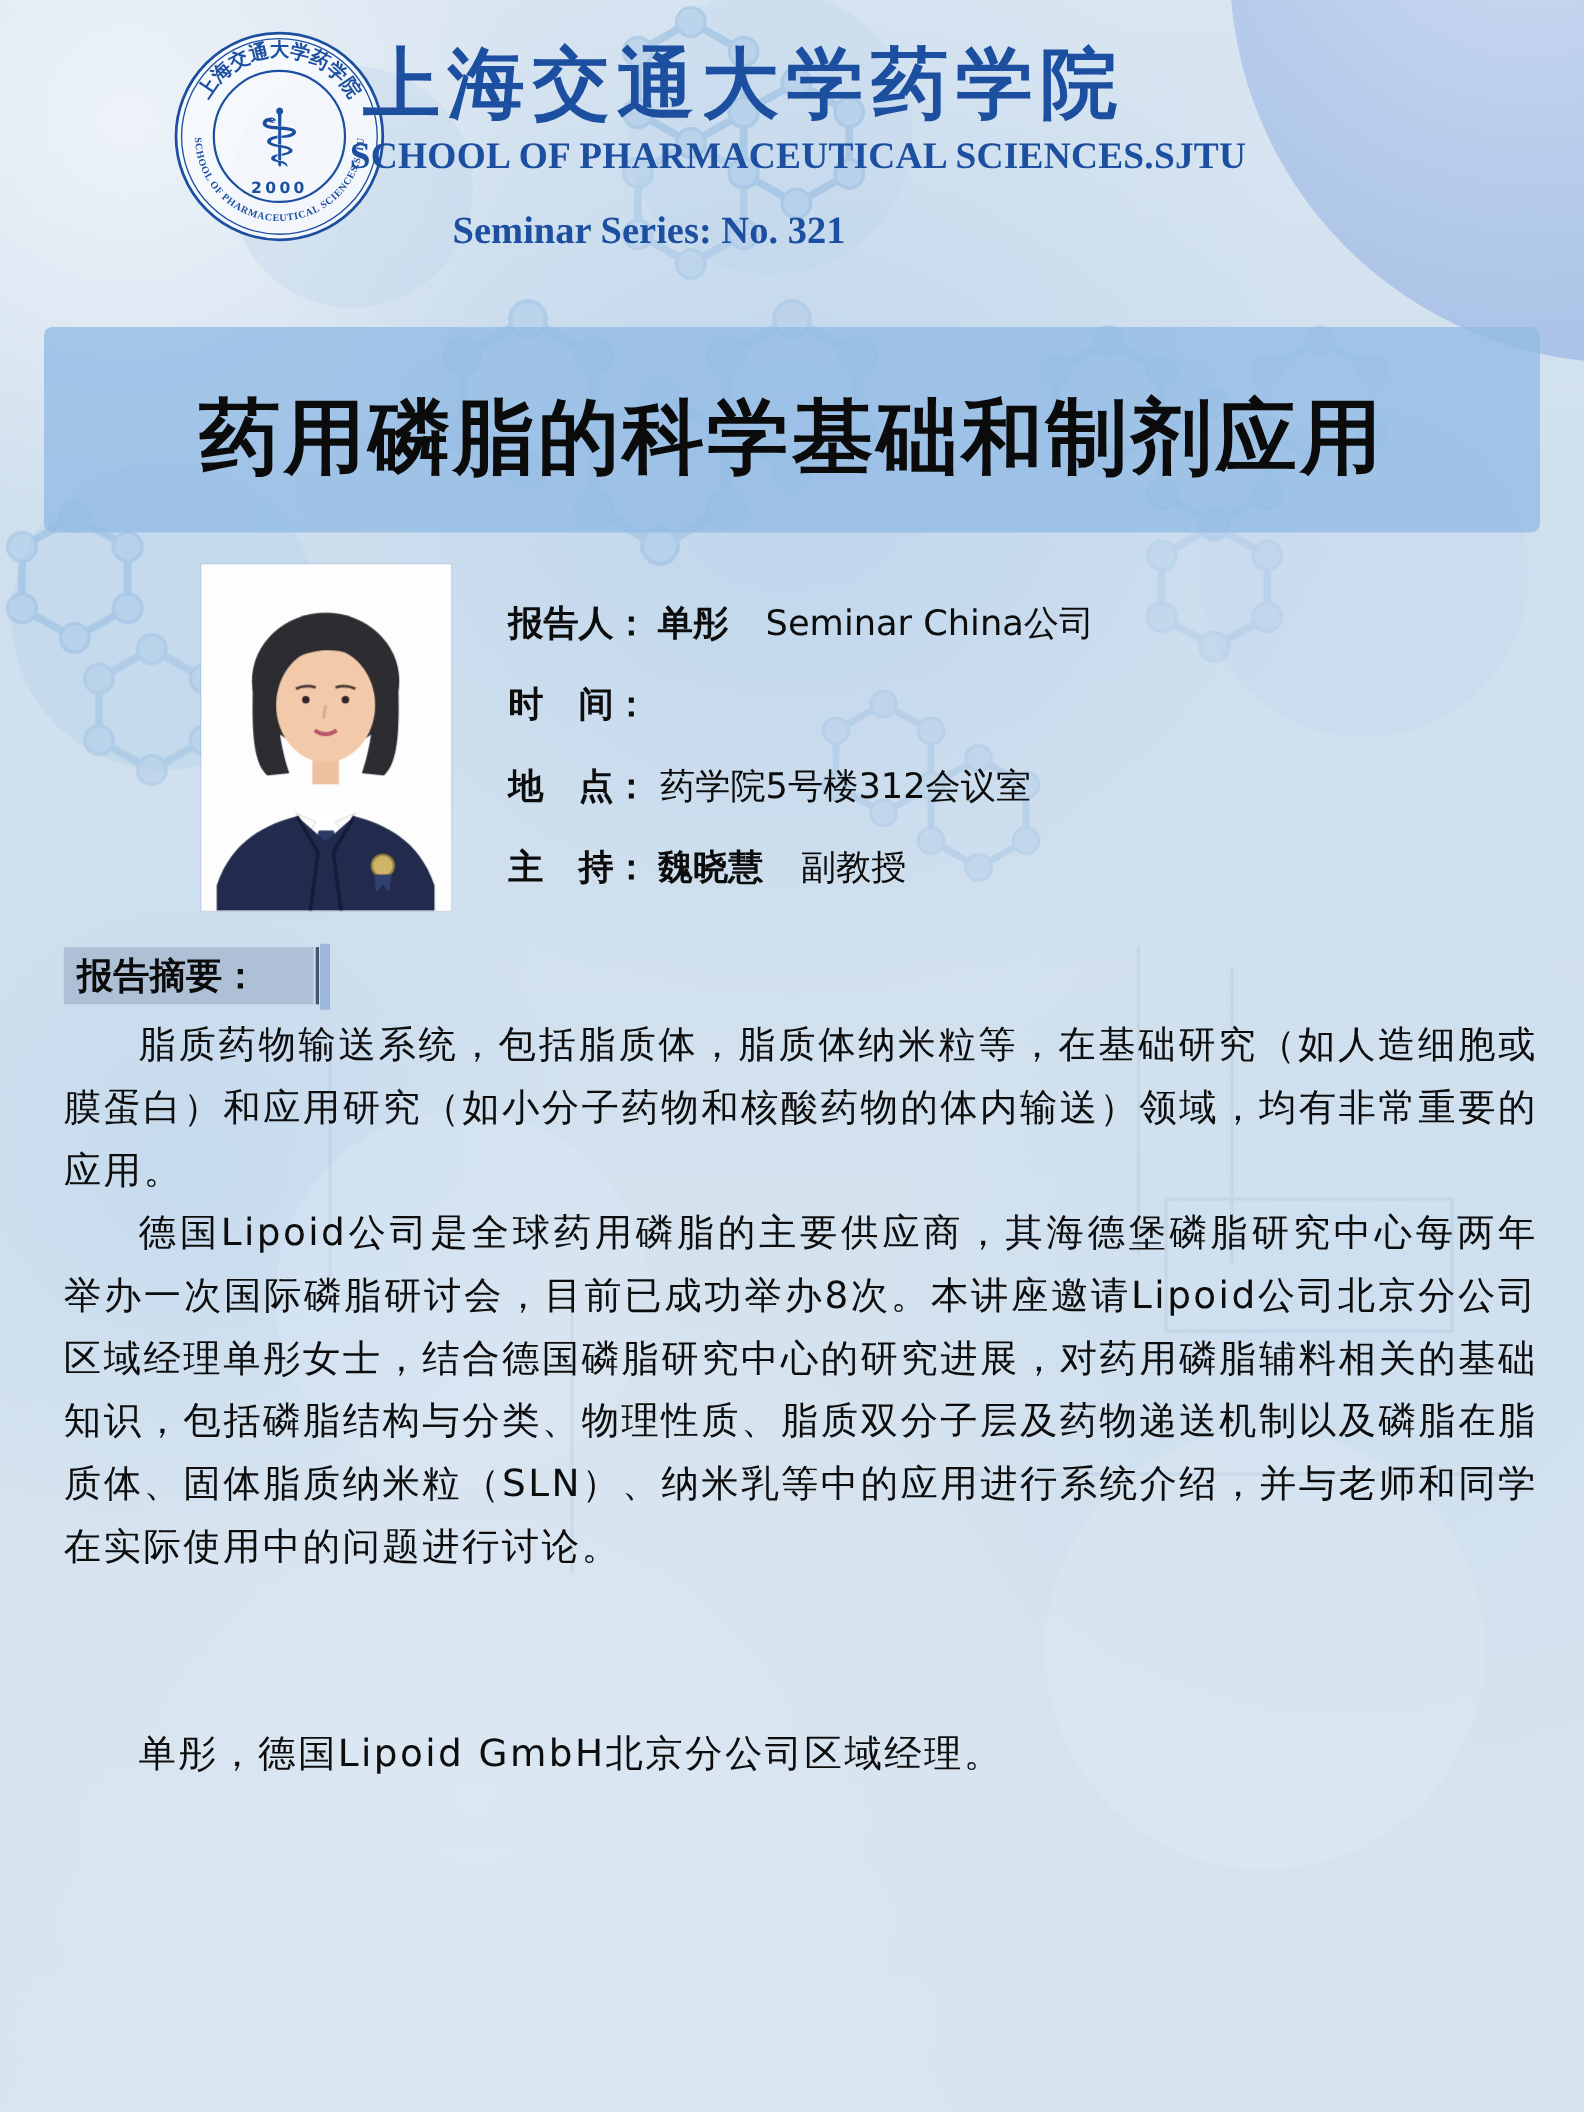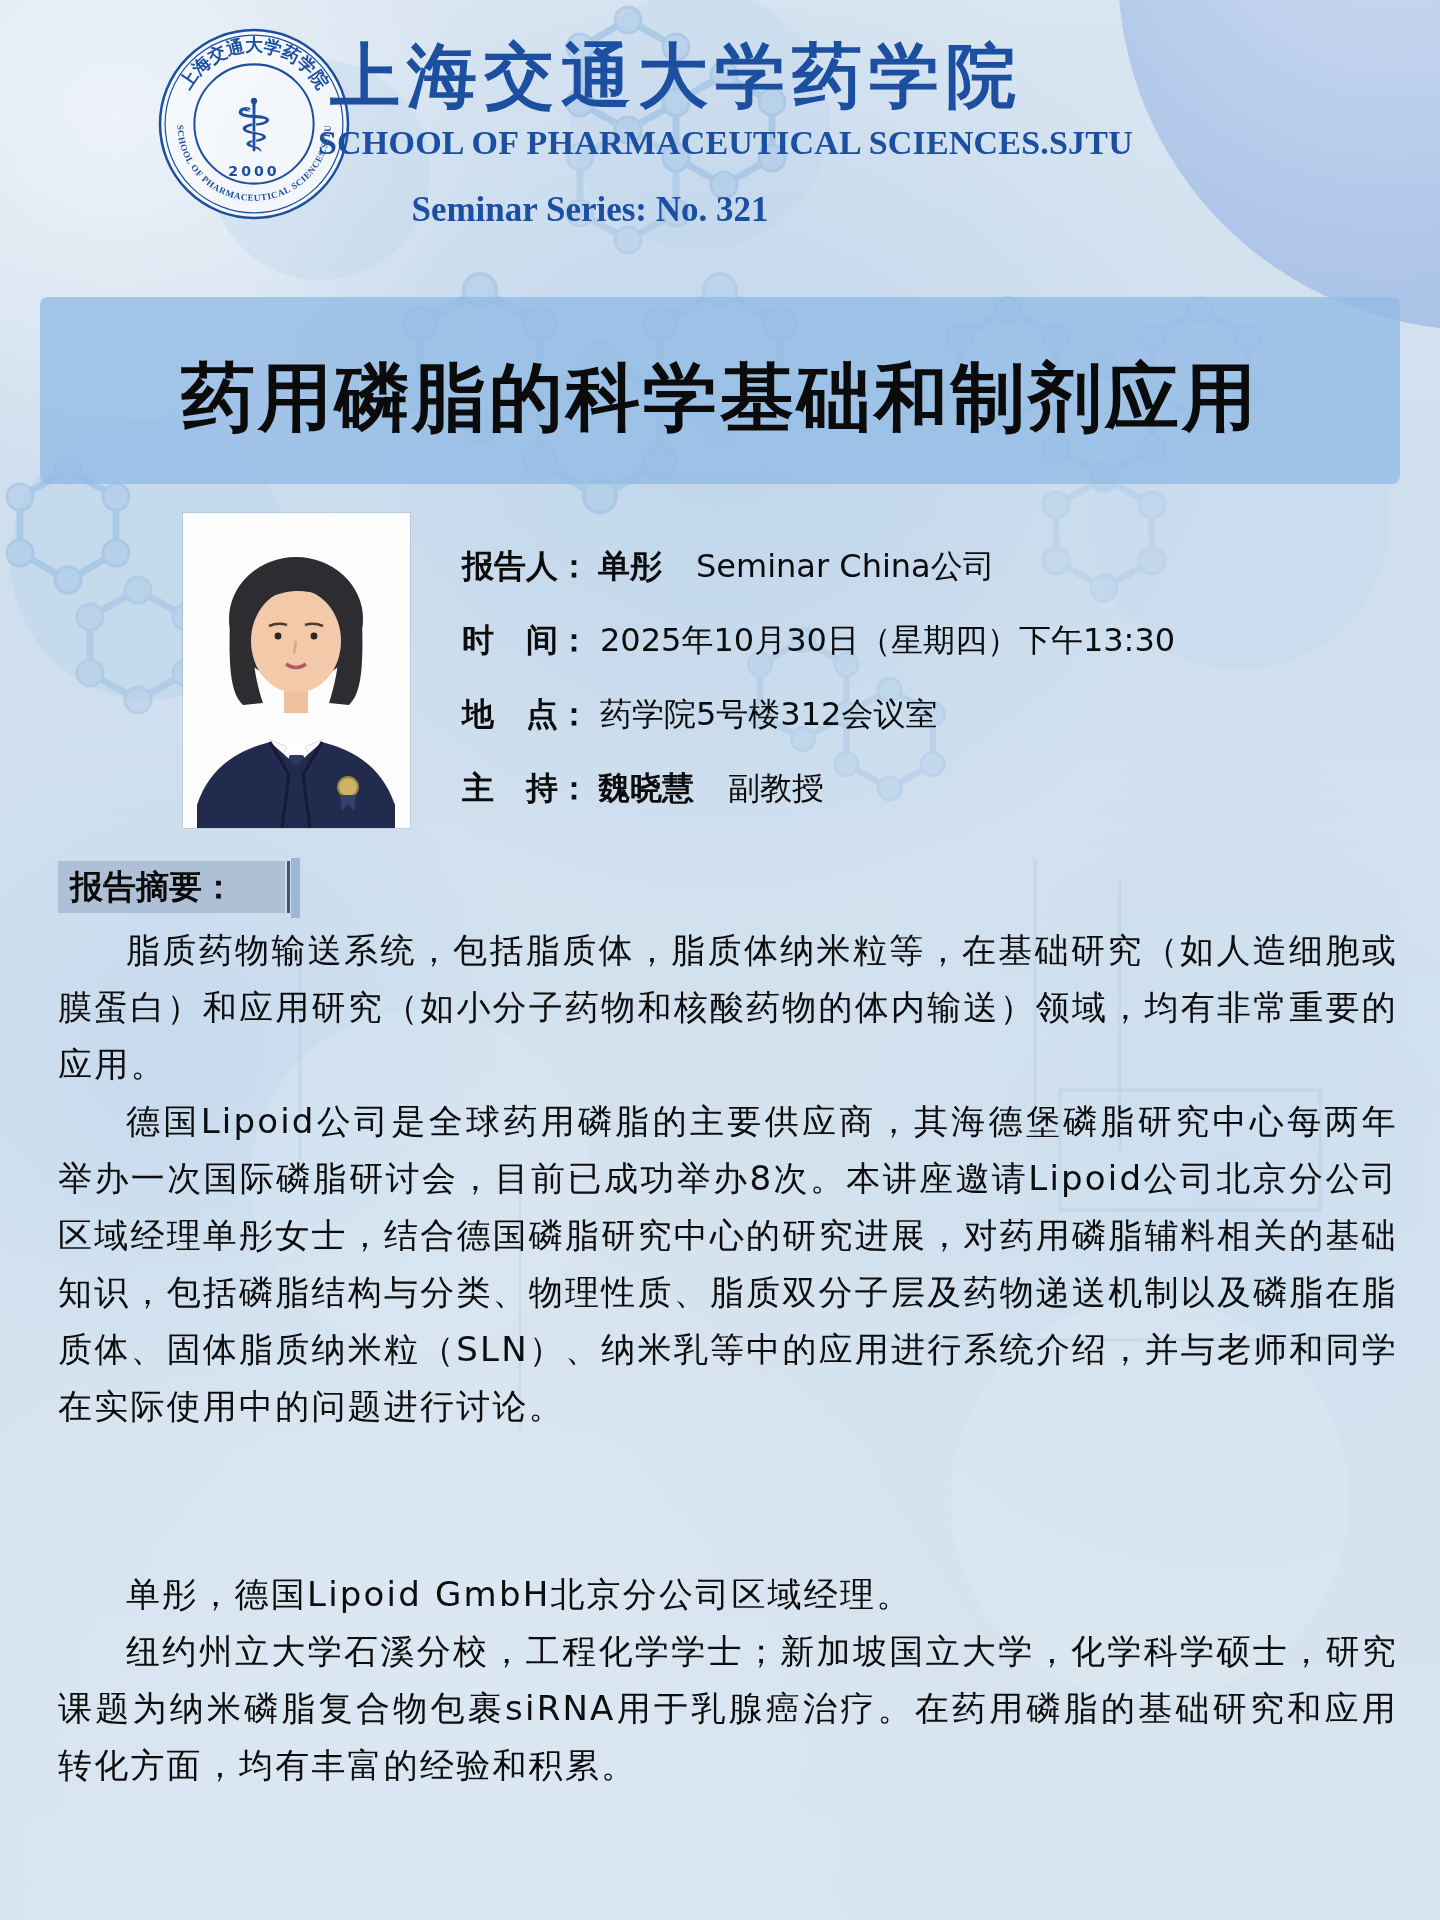--- a/index.html
+++ b/index.html
@@ -220,37 +220,35 @@
   </div>
 
   <div class="info">
     <div class="info-row">
       <span class="info-label">报告人：</span>
         <span class="info-emph">单彤</span>
         <span class="info-rest">Seminar China公司</span>
     </div>
     <div class="info-row">
       <span class="info-label">时　间：</span>
-        <span class="info-rest">2025年10月30日（星期四）下午13:30</span>
     </div>
     <div class="info-row">
       <span class="info-label">地　点：</span>
         <span class="info-rest">药学院5号楼312会议室</span>
     </div>
     <div class="info-row">
       <span class="info-label">主　持：</span>
         <span class="info-emph">魏晓慧</span>
         <span class="info-rest">副教授</span>
     </div>
   </div>
 
   <div class="section-label" id="abstract-label">报告摘要：</div>
   <div class="body-text" id="abstract-text">
     <p>脂质药物输送系统，包括脂质体，脂质体纳米粒等，在基础研究（如人造细胞或膜蛋白）和应用研究（如小分子药物和核酸药物的体内输送）领域，均有非常重要的应用。</p>
     <p>德国Lipoid公司是全球药用磷脂的主要供应商，其海德堡磷脂研究中心每两年举办一次国际磷脂研讨会，目前已成功举办8次。本讲座邀请Lipoid公司北京分公司区域经理单彤女士，结合德国磷脂研究中心的研究进展，对药用磷脂辅料相关的基础知识，包括磷脂结构与分类、物理性质、脂质双分子层及药物递送机制以及磷脂在脂质体、固体脂质纳米粒（SLN）、纳米乳等中的应用进行系统介绍，并与老师和同学在实际使用中的问题进行讨论。</p>
   </div>
 
   <div class="body-text" id="bio-text">
     <p>单彤，德国Lipoid GmbH北京分公司区域经理。</p>
-    <p>纽约州立大学石溪分校，工程化学学士；新加坡国立大学，化学科学硕士，研究课题为纳米磷脂复合物包裹siRNA用于乳腺癌治疗。在药用磷脂的基础研究和应用转化方面，均有丰富的经验和积累。</p>
   </div>
 
 </div>
 
 </body></html>

